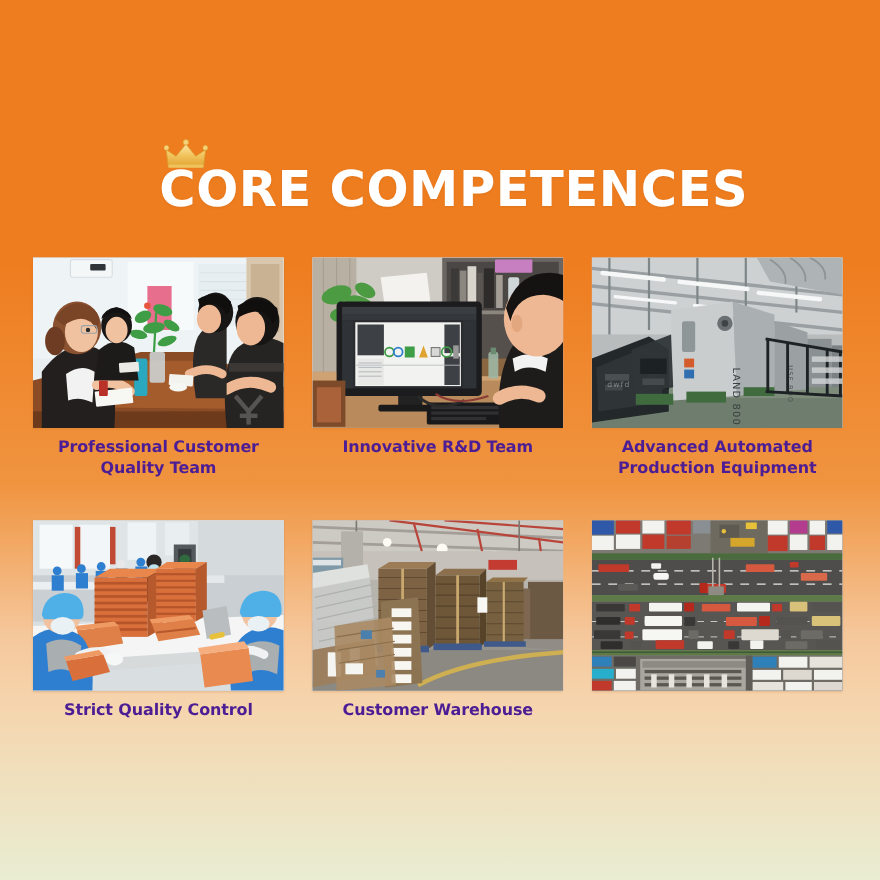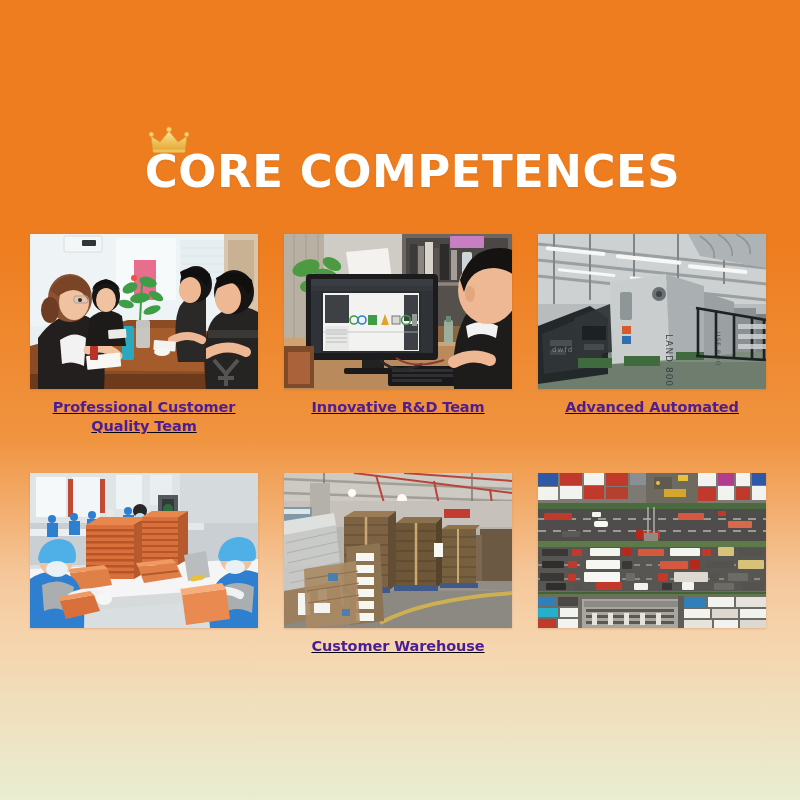--- a/index.html
+++ b/index.html
@@ -62,21 +62,21 @@
   .grid {
     position:absolute;
     left:30px;
     top:234px;
     width:740px;
     display:grid;
     grid-template-columns:repeat(3, 228px);
     column-gap:26px;
     row-gap:0px;
   }
-  .card { width:228px;text-decoration:underline; }
+  .card { width:228px; }
   .card.row2 { margin-top:38px; }
 
   .thumb {
     width:228px;
     height:155px;
     overflow:hidden;
     position:relative;
     background:#cfd3d6;
     box-shadow:0 1px 2px rgba(120,60,10,0.18);
   }
@@ -396,20 +396,21 @@
             <rect x="200" y="90" width="28" height="5"></rect>
             <rect x="200" y="100" width="28" height="5"></rect>
             <rect x="200" y="110" width="28" height="5"></rect>
           </g>
 
           <text x="14" y="118" font-family="DejaVu Sans, sans-serif" font-size="7" fill="#ffffff" opacity="0.35" letter-spacing="1">dwfd</text>
         </svg>
       </div>
       <div class="caption">
         <span>Advanced Automated</span>
+        <span class="l2">Production Equipment</span>
       </div>
     </div>
 
     <div class="card row2">
       <div class="thumb">
         <svg viewBox="0 0 228 155" preserveAspectRatio="xMidYMid slice">
           <rect width="228" height="155" fill="#e3e6e8"></rect>
 
           <rect x="0" y="0" width="228" height="52" fill="#dfe4e7"></rect>
           <g>
@@ -509,20 +510,24 @@
           <ellipse cx="180" cy="124" rx="7" ry="5" fill="#f6f7f7"></ellipse>
 
           <path d="M152 122 L196 116 L200 146 L156 152 Z" fill="#e98a50"></path>
           <path d="M152 122 L196 116 L192 110 L150 116 Z" fill="#f6ae7e"></path>
 
           <path d="M154 82 L176 78 L180 104 L158 108 Z" fill="#b9bdbf"></path>
 
           <rect x="160" y="104" width="14" height="5" rx="2" fill="#e8c13a" transform="rotate(-12 160 104)"></rect>
         </svg>
       </div>
+      <div class="caption">
+        <span>Strict Quality Control</span>
+        <span class="l2"></span>
+      </div>
     </div>
 
     <div class="card row2">
       <div class="thumb">
         <svg viewBox="0 0 228 155" preserveAspectRatio="xMidYMid slice">
           <rect width="228" height="155" fill="#b7b3ad"></rect>
 
           <rect x="0" y="0" width="228" height="46" fill="#cdc9c3"></rect>
           <g stroke="#a39e97" stroke-width="2.5" fill="none">
             <path d="M0 6 L228 16"></path>

